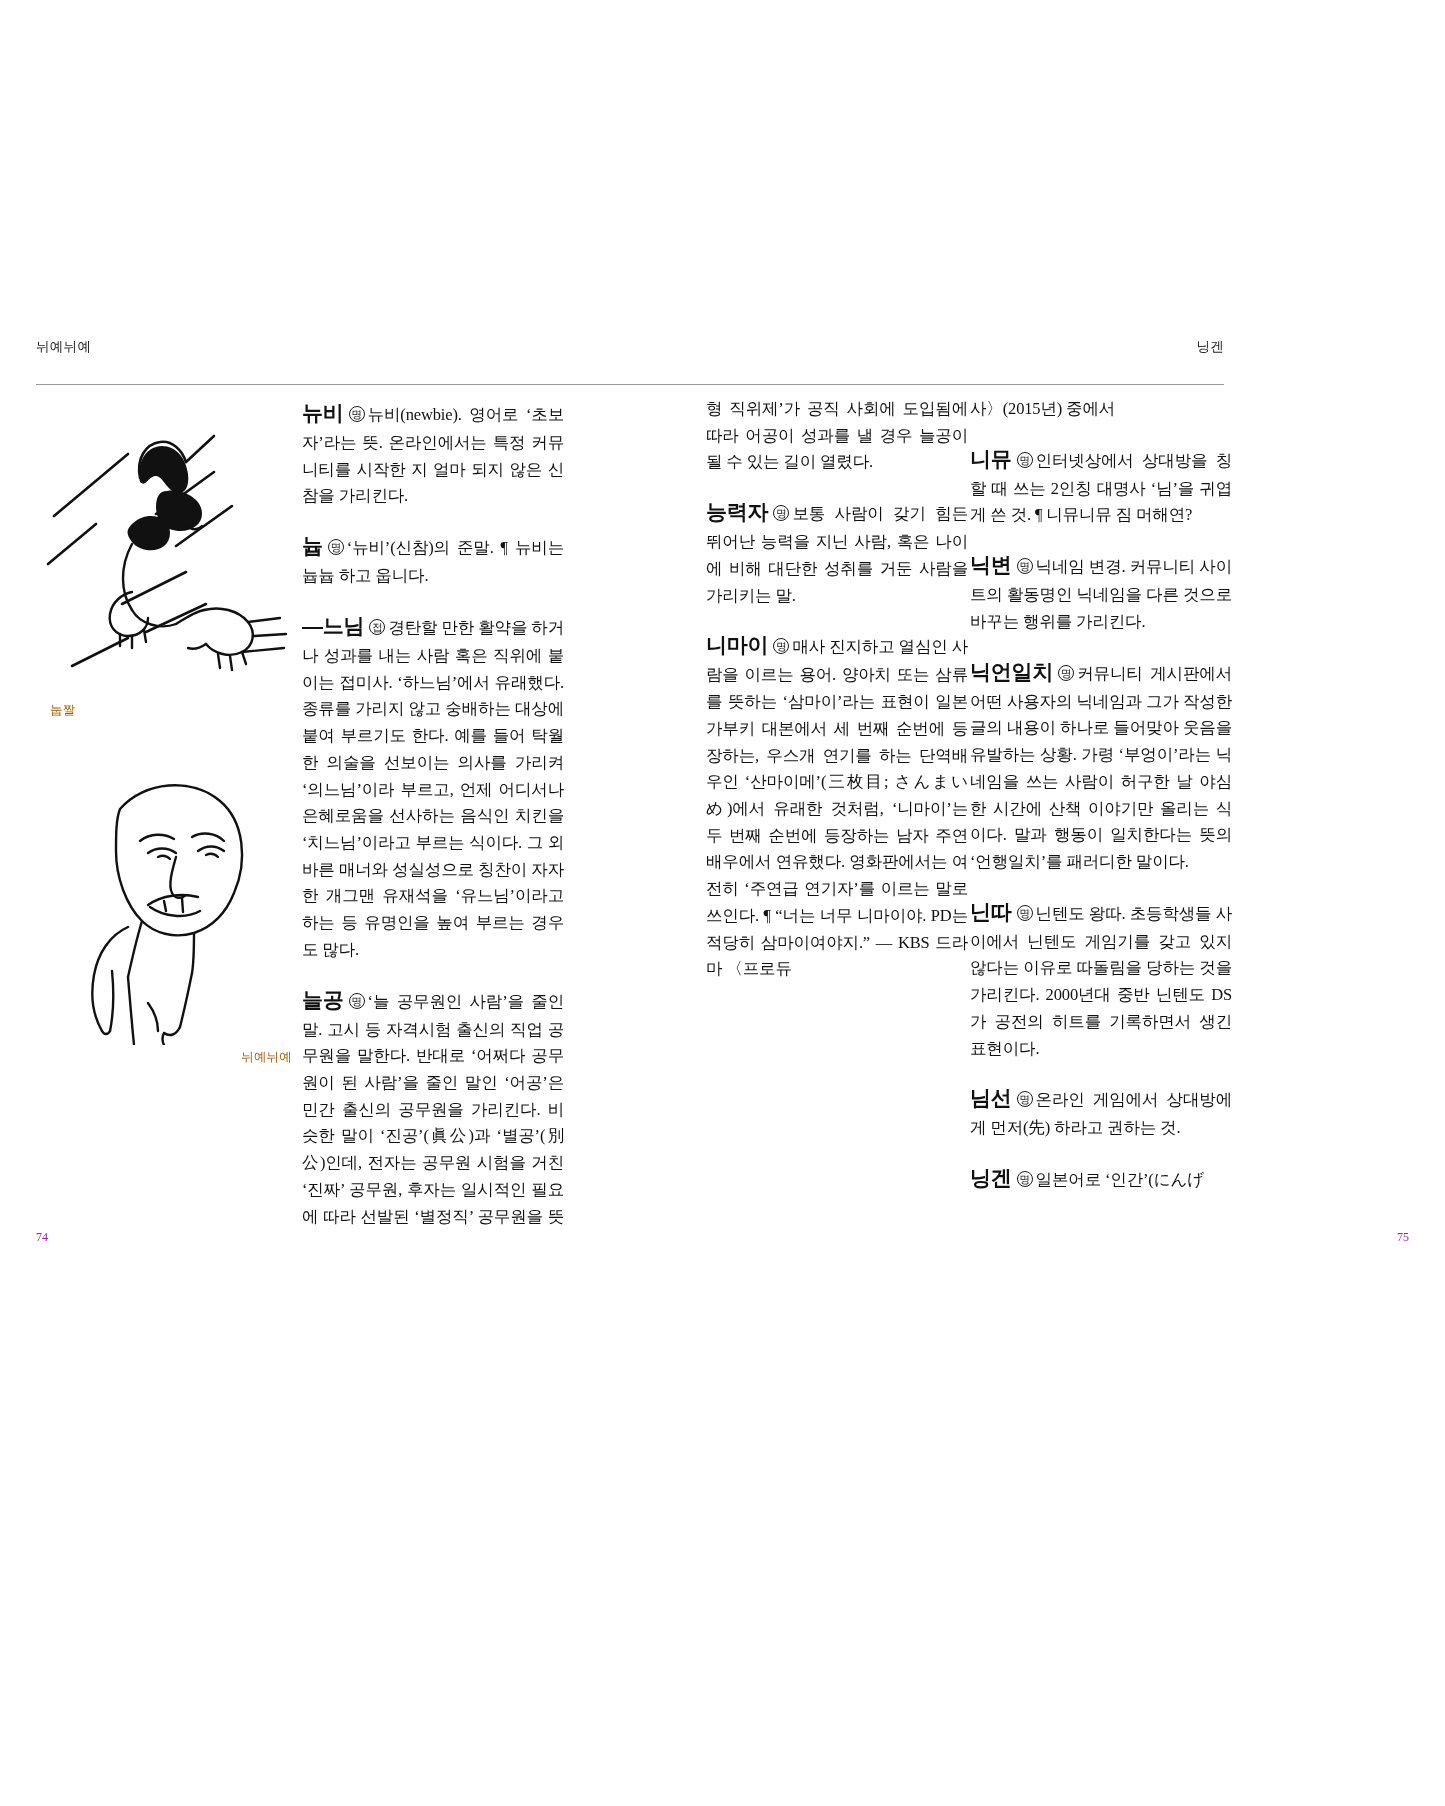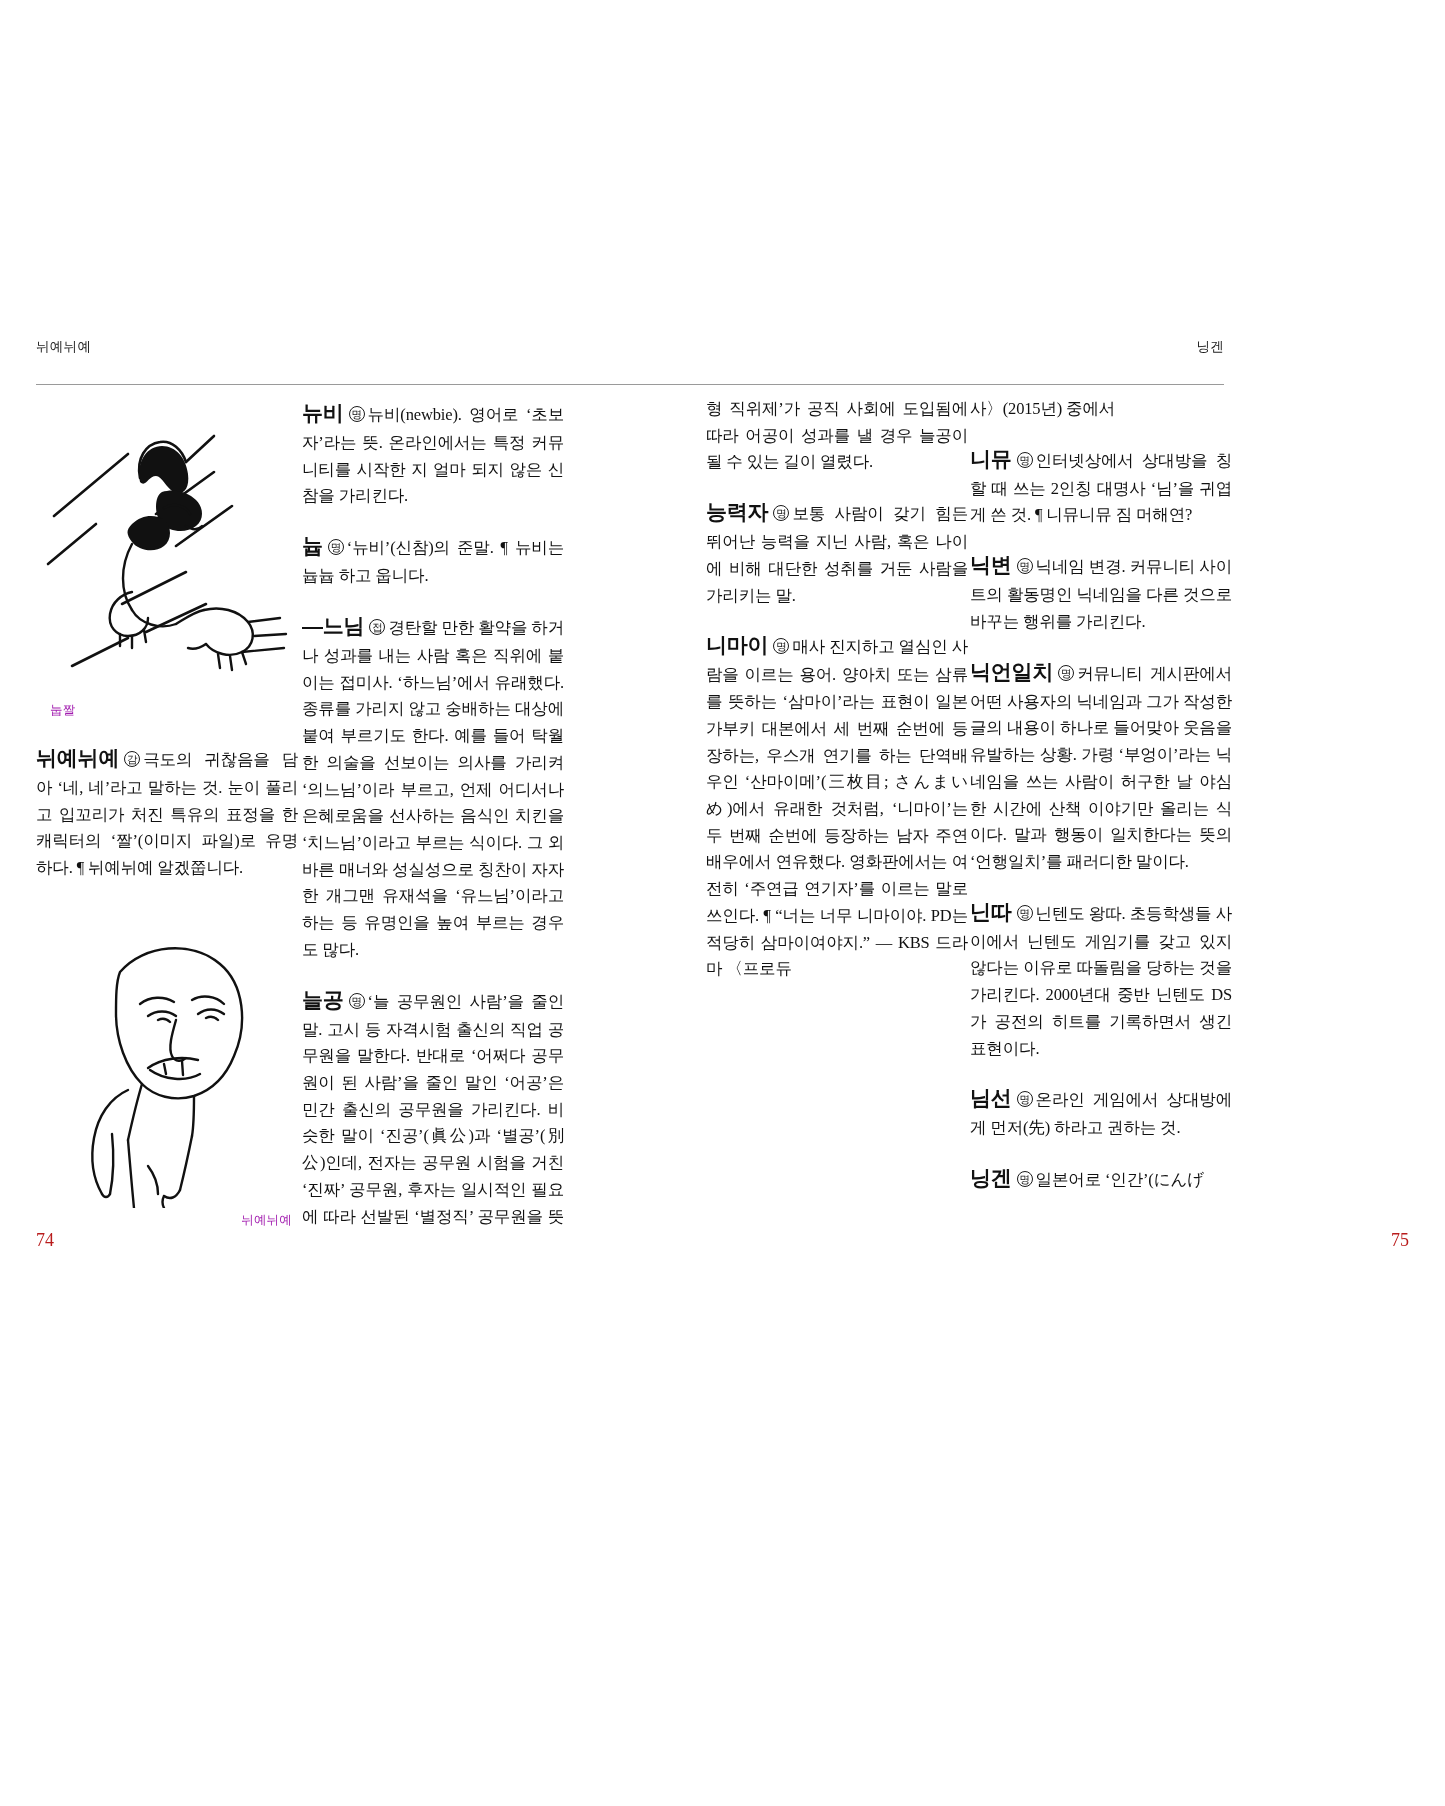--- a/index.html
+++ b/index.html
@@ -125,34 +125,34 @@
   }
 
   
   .fig {
     position: relative;
     width: 262px;
   }
   .fig svg { display: block; }
   .figcap {
     font-size: 12.5px;
-    color: #a21caf;
+    color: #a16207;
     margin: 6px 0 0 14px;
     letter-spacing: 0.2px;
   }
   .figcap.right {
     text-align: right;
     margin: 4px 6px 0 0;
   }
 
   
   .folio {
     position: absolute;
-    font-size: 18px;
-    color: #b91c1c;
+    font-size: 12px;
+    color: #a21caf;
     font-family: "Liberation Serif", serif;
   }
   .folio.left  { left: 36px;  top: 1222px; }
   .folio.right { right: 36px; top: 1222px; }
 </style>
 </head>
 <body>
 
 <div class="sheet">
 
@@ -215,23 +215,20 @@
               <path d="M108 234 L110 246"></path>
 
               <path d="M212 226 L244 222"></path>
               <path d="M206 256 L248 252"></path>
               <path d="M218 240 L250 238"></path>
             </g>
           </svg>
           <div class="figcap">눕짤</div>
         </div>
 
-        <p class="entry" style="margin-top:22px;">
-          <span class="hw">뉘예뉘예</span><span class="pos">감</span><span>극도의 귀찮음을 담아 ‘네, 네’라고 말하는 것. 눈이 풀리고 입꼬리가 처진 특유의 표정을 한 캐릭터의 ‘짤’(이미지 파일)로 유명하다. ¶ 뉘예뉘예 알겠쭙니다.</span>
-        </p>
 
         <div class="fig" style="margin-top:26px;">
           <svg width="262" height="300" viewBox="0 0 262 300">
             <g fill="none" stroke="#111" stroke-width="2.4" stroke-linecap="round" stroke-linejoin="round">
 
               <path d="M84 64 C108 36 156 32 184 56
                        C208 76 212 116 198 148
                        C190 168 176 182 158 188
                        C138 194 118 188 106 176
                        C90 160 80 132 80 106

